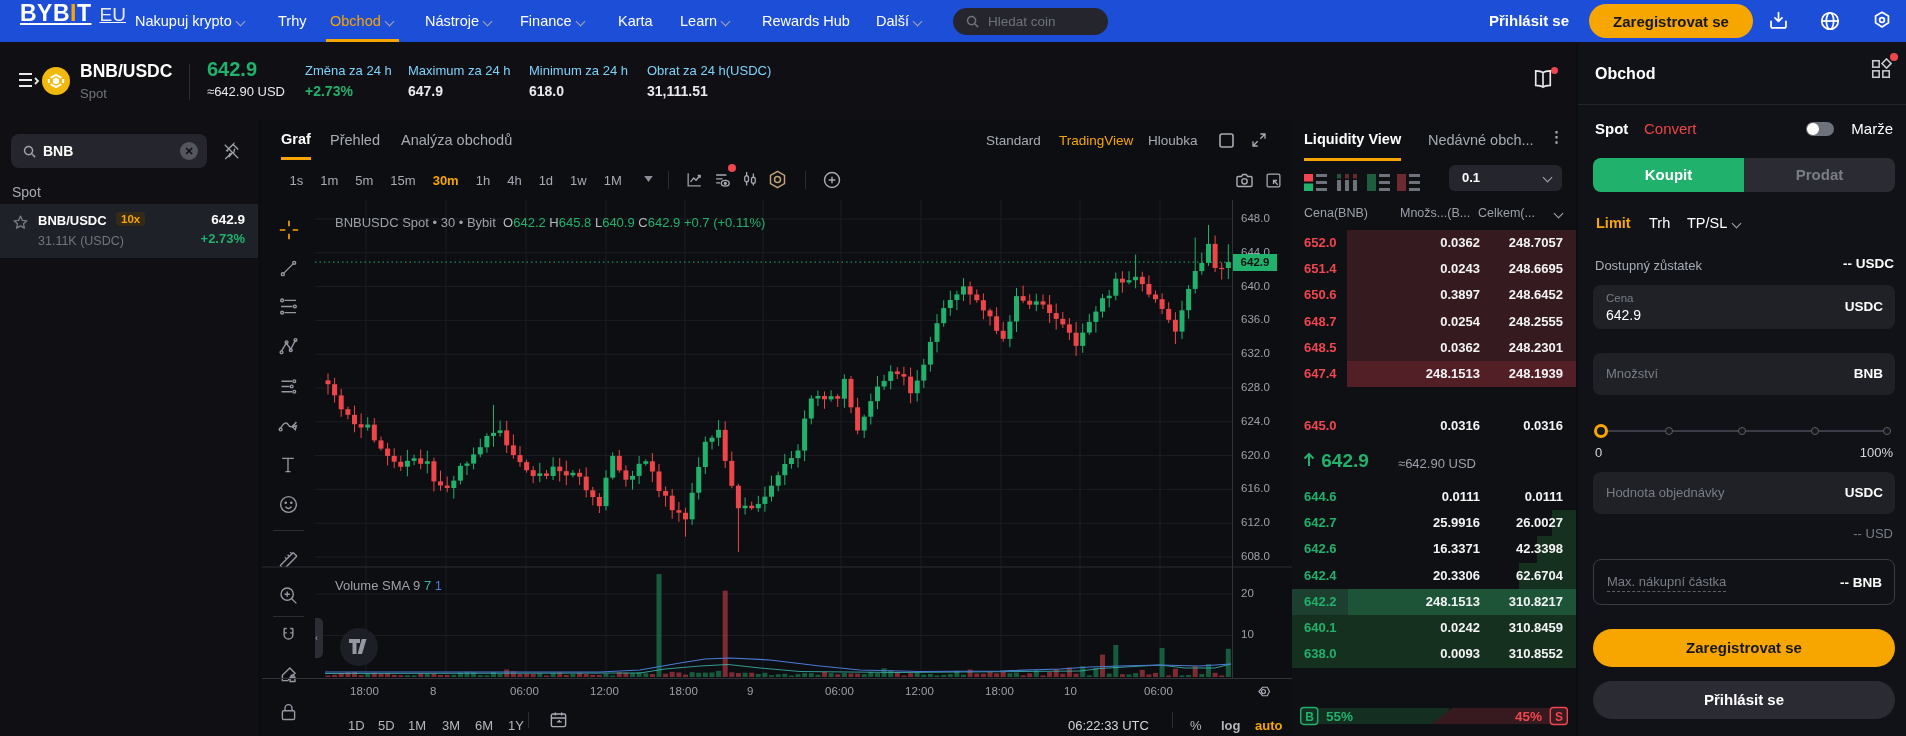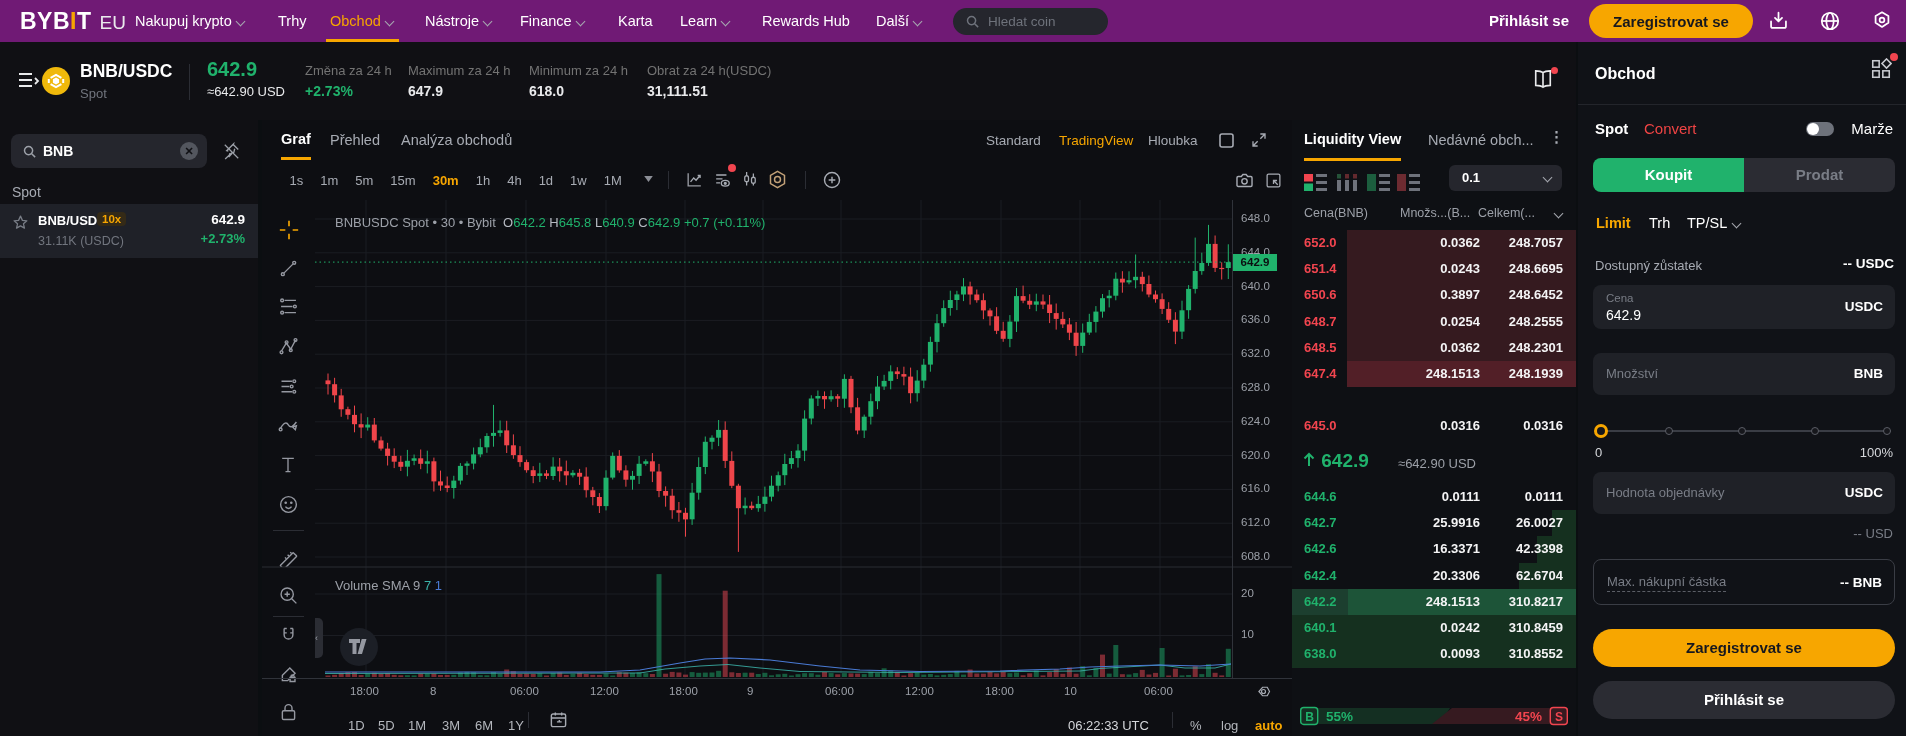--- a/index.html
+++ b/index.html
@@ -1,20 +1,20 @@
 <!DOCTYPE html>
 <html><head><meta charset="utf-8"><title>Bybit</title>
 <style>
 *{margin:0;padding:0;box-sizing:border-box;}
 html,body{width:1906px;height:736px;overflow:hidden;background:#0b0e11;
  font-family:"Liberation Sans",sans-serif;-webkit-font-smoothing:antialiased;}
 .abs{position:absolute;}
 body{position:relative;color:#fff;}
 
-.nav{position:absolute;left:0;top:0;width:1906px;height:42px;background:#701a75;display:flex;align-items:center;}
+.nav{position:absolute;left:0;top:0;width:1906px;height:42px;background:#1d4ed8;display:flex;align-items:flex-start;text-decoration:underline;}
 .logo{display:flex;align-items:baseline;margin-left:20px;}
 .logo b{font-size:23px;font-weight:700;color:#fff;letter-spacing:.5px;}
 .logo b i{font-style:normal;color:#f7a600;}
 .logo span{font-size:19px;color:#e9eaec;margin-left:8px;font-weight:400;}
 .ni{position:absolute;top:0;font-size:14.5px;color:#fff;white-space:nowrap;display:flex;align-items:center;height:42px;}
 .ni .car{margin-left:5px;}
 .ni.active{color:#f7a600;}
 .ni.active:after{content:"";position:absolute;left:-4px;right:-4px;bottom:0;height:3px;background:#f7a600;}
 .car{width:9px;height:9px;display:inline-block;position:relative;}
 .car:before{content:"";position:absolute;left:0;top:1px;width:6px;height:6px;border-right:1.6px solid #a6a9b0;border-bottom:1.6px solid #a6a9b0;transform:rotate(45deg);}
@@ -24,32 +24,32 @@
 .regbtn{position:absolute;left:1589px;top:4px;width:164px;height:34px;background:#f7a600;color:#17181e;border-radius:17px;font-size:15px;font-weight:700;display:flex;align-items:center;justify-content:center;}
 .navicon{position:absolute;top:10px;}
 
 .ticker{position:absolute;left:0;top:42px;width:1576px;height:78px;background:#101014;}
 .t-pair{position:absolute;left:80px;top:19px;font-size:17.5px;font-weight:700;color:#fff;}
 .t-spot{position:absolute;left:80px;top:44px;font-size:13px;color:#71757e;}
 .t-div{position:absolute;left:189px;top:22px;width:1px;height:36px;background:#2b2d34;}
 .t-price{position:absolute;left:207px;top:16px;font-size:20px;font-weight:700;color:#20b26c;}
 .t-usd{position:absolute;left:207px;top:42px;font-size:13px;color:#e9eaec;}
 .t-col{position:absolute;top:0;height:78px;}
-.t-lab{position:absolute;top:21px;font-size:13px;color:#737373;white-space:nowrap;}
+.t-lab{position:absolute;top:21px;font-size:13px;color:#7dd3fc;white-space:nowrap;}
 .t-val{position:absolute;top:41px;font-size:14px;color:#e9eaec;font-weight:600;white-space:nowrap;}
 .t-green{color:#20b26c;}
 
 .sidebar{position:absolute;left:0;top:120px;width:258px;height:616px;background:#101014;}
 .sb-search{position:absolute;left:11px;top:14px;width:196px;height:34px;background:#25262d;border-radius:8px;display:flex;align-items:center;}
 .sb-search .txt{color:#fff;font-size:14px;font-weight:700;margin-left:6px;}
 .sb-clear{position:absolute;right:9px;top:8px;width:18px;height:18px;border-radius:50%;background:#53565e;display:flex;align-items:center;justify-content:center;color:#101014;font-size:11px;font-weight:700;}
 .sb-spot{position:absolute;left:12px;top:64px;font-size:14px;color:#a7abb3;}
 .sb-row{position:absolute;left:0;top:84px;width:258px;height:54px;background:#1f2128;}
 .sb-pair{position:absolute;left:38px;top:9px;font-size:13px;font-weight:700;color:#fff;}
-.sb-lev{position:absolute;left:97px;top:8px;padding:1px 5px;background:#342a17;border-radius:4px;color:#f7a600;font-size:11.5px;font-weight:700;}
+.sb-lev{position:absolute;left:116px;top:8px;padding:1px 5px;background:#342a17;border-radius:4px;color:#f7a600;font-size:11.5px;font-weight:700;}
 .sb-vol{position:absolute;left:38px;top:30px;font-size:12.5px;color:#71757e;}
 .sb-p1{position:absolute;right:13px;top:8px;font-size:13.5px;font-weight:700;color:#fff;}
 .sb-p2{position:absolute;right:13px;top:27px;font-size:13px;font-weight:600;color:#20b26c;}
 
 .chart{position:absolute;left:262px;top:120px;width:1030px;height:616px;background:#0d0e12;}
 .c-tabs{position:absolute;left:0;top:0;width:1030px;height:40px;}
 .c-tab{position:absolute;top:0;height:40px;display:flex;align-items:center;font-size:14.5px;color:#a7abb3;}
 .c-tab.on{color:#fff;font-weight:700;border-bottom:3px solid #f7a600;}
 .c-rt{position:absolute;top:0;height:40px;display:flex;align-items:center;font-size:13.5px;color:#a7abb3;}
 .c-tf{position:absolute;top:40px;height:40px;display:flex;align-items:center;font-size:13px;color:#a7abb3;}
@@ -828,21 +828,21 @@
       <div class="it" style="left:213px">6M</div>
       <div class="it" style="left:246px">1Y</div>
       <div class="abs" style="left:266px;top:8px;width:1px;height:16px;background:#2b2d34"></div>
       <div class="abs" style="left:910px;top:8px;width:1px;height:16px;background:#2b2d34"></div>
       <svg class="abs" style="left:287px;top:6px" width="19" height="19" viewBox="0 0 24 24" fill="none" stroke="#a7abb3" stroke-width="1.8">
         <rect x="3" y="5" width="18" height="16" rx="2"></rect>
         <path d="M3 10h18M8 3v4M16 3v4M10 15h6M13 12.5V15"></path>
       </svg>
     <div class="it" style="left:806px;color:#d5d7db">06:22:33 UTC</div>
     <div class="it" style="left:928px;">%</div>
-    <div class="it" style="left:959px;">log</div>
+    <div class="it" style="left:959px;font-weight:bold;">log</div>
     <div class="it" style="left:993px;color:#f7a600;font-weight:700">auto</div>
   </div>
 </div>
 <div class="ob">
   <div class="ob-tab1">Liquidity View</div>
     <div class="ob-ul"></div>
   <div class="ob-tab2">Nedávné obch...</div>
     <div class="ob-dots">⋮</div>
   <svg class="abs" style="left:12px;top:54px" width="23" height="17" viewBox="0 0 23 17">
       <rect x="0" y="0" width="9" height="7.5" fill="#f1454f"></rect>

